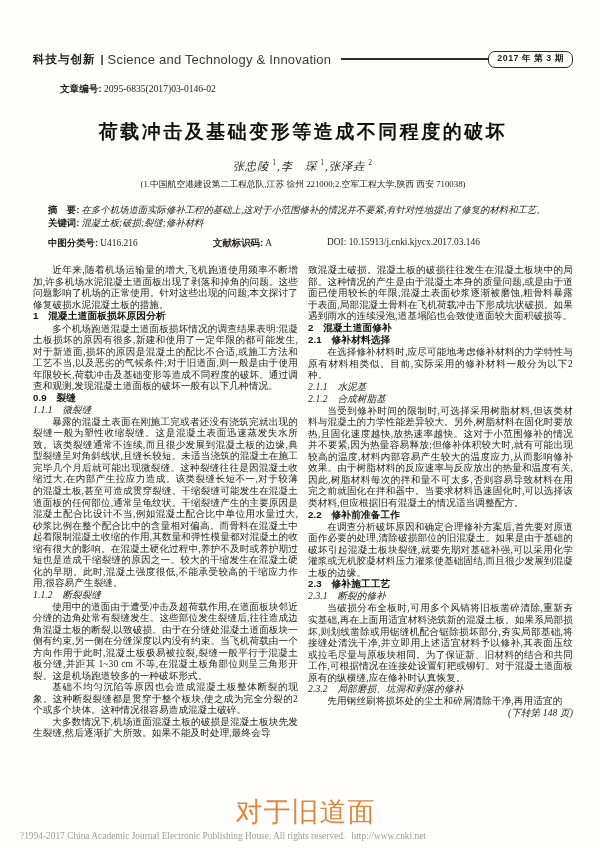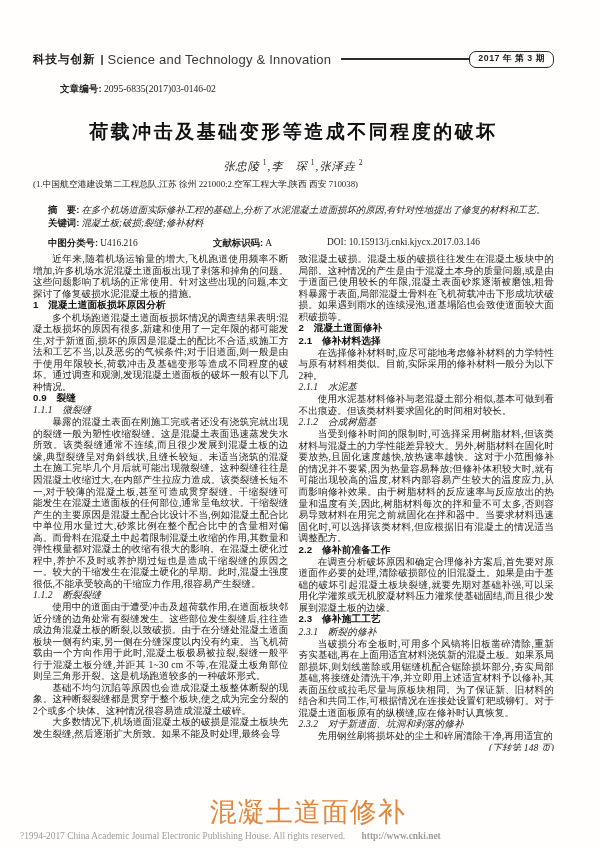--- a/index.html
+++ b/index.html
@@ -1,60 +1,60 @@
 <!DOCTYPE html>
 <html><head>
 <meta charset="utf-8">
 <style>
   * { margin:0; padding:0; box-sizing:border-box; }
   html,body { background:#ffffff; }
   .page {
     position:relative; width:600px; height:848px; background:#fffefd;
     font-family:"Liberation Serif", serif; color:#1e1e1e; overflow:hidden;
   }
-  .content { padding:50px 46px 0 33px; }
+  .content { padding:50px 27px 0 33px; }
 
   
   .jheader { display:flex; align-items:center; height:18px; }
   .jname-cn { font-family:"Liberation Sans", sans-serif; font-weight:bold; font-size:11.5px; letter-spacing:1px; white-space:nowrap; }
   .jsep { font-family:"Liberation Sans", sans-serif; font-weight:bold; font-size:11px; margin:0 4px 0 5px; }
   .jname-en { font-family:"Liberation Sans", sans-serif; font-size:13px; color:#3a3a3a; white-space:nowrap; letter-spacing:.2px; }
   .jrule { flex:1; height:1.3px; background:#2b2b2b; margin:0 0 0 10px; }
   .jissue { border:1.5px solid #2b2b2b; border-radius:7px; padding:1.5px 8px; font-family:"Liberation Sans", sans-serif; font-weight:bold; font-size:8.8px; white-space:nowrap; letter-spacing:.5px; }
 
   .artnum { margin:15px 0 0 27px; font-size:9.6px; }
   .artnum .lbl { font-family:"Liberation Sans", sans-serif; font-weight:bold; }
 
   .title { margin-top:23px; text-align:center; font-family:"Liberation Sans", sans-serif; font-weight:bold; font-size:19px; letter-spacing:2.5px; color:#111; }
   .authors { margin-top:13px; text-align:center; font-size:11.2px; font-style:italic; letter-spacing:1px; }
   .authors sup { font-size:7.5px; font-style:normal; }
-  .affil { margin-top:5px; font-size:8.8px; color:#242424; }
+  .affil { margin-top:5px; text-align:center; font-size:8.8px; color:#242424; }
 
   .absblock { margin:13px 0 0 15px; font-size:9.4px; line-height:12.8px; text-align:justify; }
   .absblock .lbl, .kwline .lbl { font-family:"Liberation Sans", sans-serif; font-weight:bold; font-style:normal; }
   .abstext, .kwtext { font-style:italic; }
   .metarow { display:flex; margin:8px 0 0 15px; font-size:9.4px; }
   .metarow .lbl { font-family:"Liberation Sans", sans-serif; font-weight:bold; }
   .m1 { width:165px; } .m2 { width:114px; } .m3 { flex:1; }
 
   
-  .cols { display:flex; gap:10px; margin-top:3px; height:498px; overflow:hidden; }
+  .cols { display:flex; gap:10px; margin-top:14px; height:498px; overflow:hidden; }
   .col { flex:1; font-size:9.6px; line-height:11.52px; text-align:justify; letter-spacing:.1px; }
   .blk { }
   .p  { text-indent:2em; }
   .pc { }
   .pr { text-align:right; font-style:italic; }
   .h1, .h2 { font-family:"Liberation Sans", sans-serif; font-weight:bold; font-size:9.7px; line-height:12.2px; text-align:left; color:#141414; }
   .h3 { font-style:italic; line-height:12px; text-align:left; }
 
   
   .pageno { position:absolute; left:36px; top:852px; font-size:10.5px; letter-spacing:1px; }
   .watermark { position:absolute; top:794px; left:50%; transform:translateX(-46%); font-family:"Liberation Sans", sans-serif; font-size:27px; letter-spacing:1px; white-space:nowrap; }
   .copyright { position:absolute; top:831px; left:20px; right:10px; font-size:9.4px; white-space:nowrap; }
-  .copyright .url { margin-left:14px;font-weight:bold; }
+  .copyright .url { margin-left:4px; }
 </style>
 </head>
 <body>
 
 <div class="page">
   <div class="content">
 
     <div class="jheader">
       <span class="jname-cn">科技与创新</span>
       <span class="jsep">|</span>
@@ -70,21 +70,21 @@
 
     <div class="title">荷载冲击及基础变形等造成不同程度的破坏</div>
 
     <div class="authors"><span>张忠陵</span><sup> 1</sup>,<span>李　琛</span><sup> 1</sup>,<span>张泽垚</span><sup> 2</sup></div>
 
     <div class="affil">(1.中国航空港建设第二工程总队,江苏 徐州 221000;2.空军工程大学,陕西 西安 710038)</div>
 
     <div class="absblock">
       <div>
         <span class="lbl">摘　要:</span>
-        <span class="abstext">在多个机场道面实际修补工程的基础上,分析了水泥混凝土道面损坏的原因,有针对性地提出了修复的材料和工艺。</span>
+        <span class="abstext">在多个机场道面实际修补工程的基础上,这对于小范围修补的情况并不要紧,有针对性地提出了修复的材料和工艺。</span>
       </div>
       <div class="kwline">
         <span class="lbl">关键词:</span>
         <span class="kwtext">混凝土板;破损;裂缝;修补材料</span>
       </div>
     </div>
 
     <div class="metarow">
       <span class="m1">
         <span class="lbl">中图分类号:</span>
@@ -112,35 +112,34 @@
           <div class="blk p">使用中的道面由于遭受冲击及超荷载作用,在道面板块邻近分缝的边角处常有裂缝发生。这些部位发生裂缝后,往往造成边角混凝土板的断裂,以致破损。由于在分缝处混凝土道面板块一侧有约束,另一侧在分缝深度以内没有约束。当飞机荷载由一个方向作用于此时,混凝土板极易被拉裂,裂缝一般平行于混凝土板分缝,并距其 1~30 cm 不等,在混凝土板角部位则呈三角形开裂。这是机场跑道较多的一种破坏形式。</div>
           <div class="blk p">基础不均匀沉陷等原因也会造成混凝土板整体断裂的现象。这种断裂裂缝都是贯穿于整个板块,使之成为完全分裂的2个或多个块体。这种情况很容易造成混凝土破碎。</div>
           <div class="blk p">大多数情况下,机场道面混凝土板的破损是混凝土板块先发生裂缝,然后逐渐扩大所致。如果不能及时处理,最终会导</div>
         </div>
       <div class="col" id="col-right">
           <div class="blk pc">致混凝土破损。混凝土板的破损往往发生在混凝土板块中的局部。这种情况的产生是由于混凝土本身的质量问题,或是由于道面已使用较长的年限,混凝土表面砂浆逐渐被磨蚀,粗骨料暴露于表面,局部混凝土骨料在飞机荷载冲击下形成坑状破损。如果遇到雨水的连续浸泡,道基塌陷也会致使道面较大面积破损等。</div>
           <div class="blk h1">2　混凝土道面修补</div>
           <div class="blk h2">2.1　修补材料选择</div>
           <div class="blk p">在选择修补材料时,应尽可能地考虑修补材料的力学特性与原有材料相类似。目前,实际采用的修补材料一般分为以下2种。</div>
           <div class="blk h3">2.1.1　水泥基</div>
-          <div class="blk p">使用水泥基材料修补与老混凝土部分相似,基本可做到看不出痕迹。但该类材料要求固化的时间相对较长。</div>
           <div class="blk h3">2.1.2　合成树脂基</div>
           <div class="blk p">当受到修补时间的限制时,可选择采用树脂材料,但该类材料与混凝土的力学性能差异较大。另外,树脂材料在固化时要放热,且固化速度越快,放热速率越快。这对于小范围修补的情况并不要紧,因为热量容易释放;但修补体积较大时,就有可能出现较高的温度,材料内部容易产生较大的温度应力,从而影响修补效果。由于树脂材料的反应速率与反应放出的热量和温度有关,因此,树脂材料每次的拌和量不可太多,否则容易导致材料在用完之前就固化在拌和器中。当要求材料迅速固化时,可以选择该类材料,但应根据旧有混凝土的情况适当调整配方。</div>
           <div class="blk h2">2.2　修补前准备工作</div>
           <div class="blk p">在调查分析破坏原因和确定合理修补方案后,首先要对原道面作必要的处理,清除破损部位的旧混凝土。如果是由于基础的破坏引起混凝土板块裂缝,就要先期对基础补强,可以采用化学灌浆或无机胶凝材料压力灌浆使基础固结,而且很少发展到混凝土板的边缘。</div>
           <div class="blk h2">2.3　修补施工工艺</div>
           <div class="blk h3">2.3.1　断裂的修补</div>
           <div class="blk p">当破损分布全板时,可用多个风镐将旧板凿碎清除,重新夯实基础,再在上面用适宜材料浇筑新的混凝土板。如果系局部损坏,则划线凿除或用锯缝机配合锯除损坏部分,夯实局部基础,将接缝处清洗干净,并立即用上述适宜材料予以修补,其表面压纹或拉毛尽量与原板块相同。为了保证新、旧材料的结合和共同工作,可根据情况在连接处设置钉耙或铆钉。对于混凝土道面板原有的纵横缝,应在修补时认真恢复。</div>
-          <div class="blk h3">2.3.2　对于新道面、坑洞和剥落的修补</div>
+          <div class="blk h3">2.3.2　局部磨损、坑洞和剥落的修补</div>
           <div class="blk p">先用钢丝刷将损坏处的尘土和碎屑清除干净,再用适宜的</div>
           <div class="blk pr">(下转第 148 页)</div>
         </div>
     </div>
 
   </div>
 
   <div class="pageno">·146·</div>
-  <div class="watermark" style="color: rgb(225, 135, 62);">混凝土道面修补</div>
+  <div class="watermark" style="color: rgb(225, 135, 62);">对于旧道面</div>
   <div class="copyright" style="color: rgb(157, 157, 157);">
     <span>?1994-2017 China Academic Journal Electronic Publishing House. All rights reserved.</span>
     <span class="url">http://www.cnki.net</span>
   </div>
 </div>
 
 </body></html>

